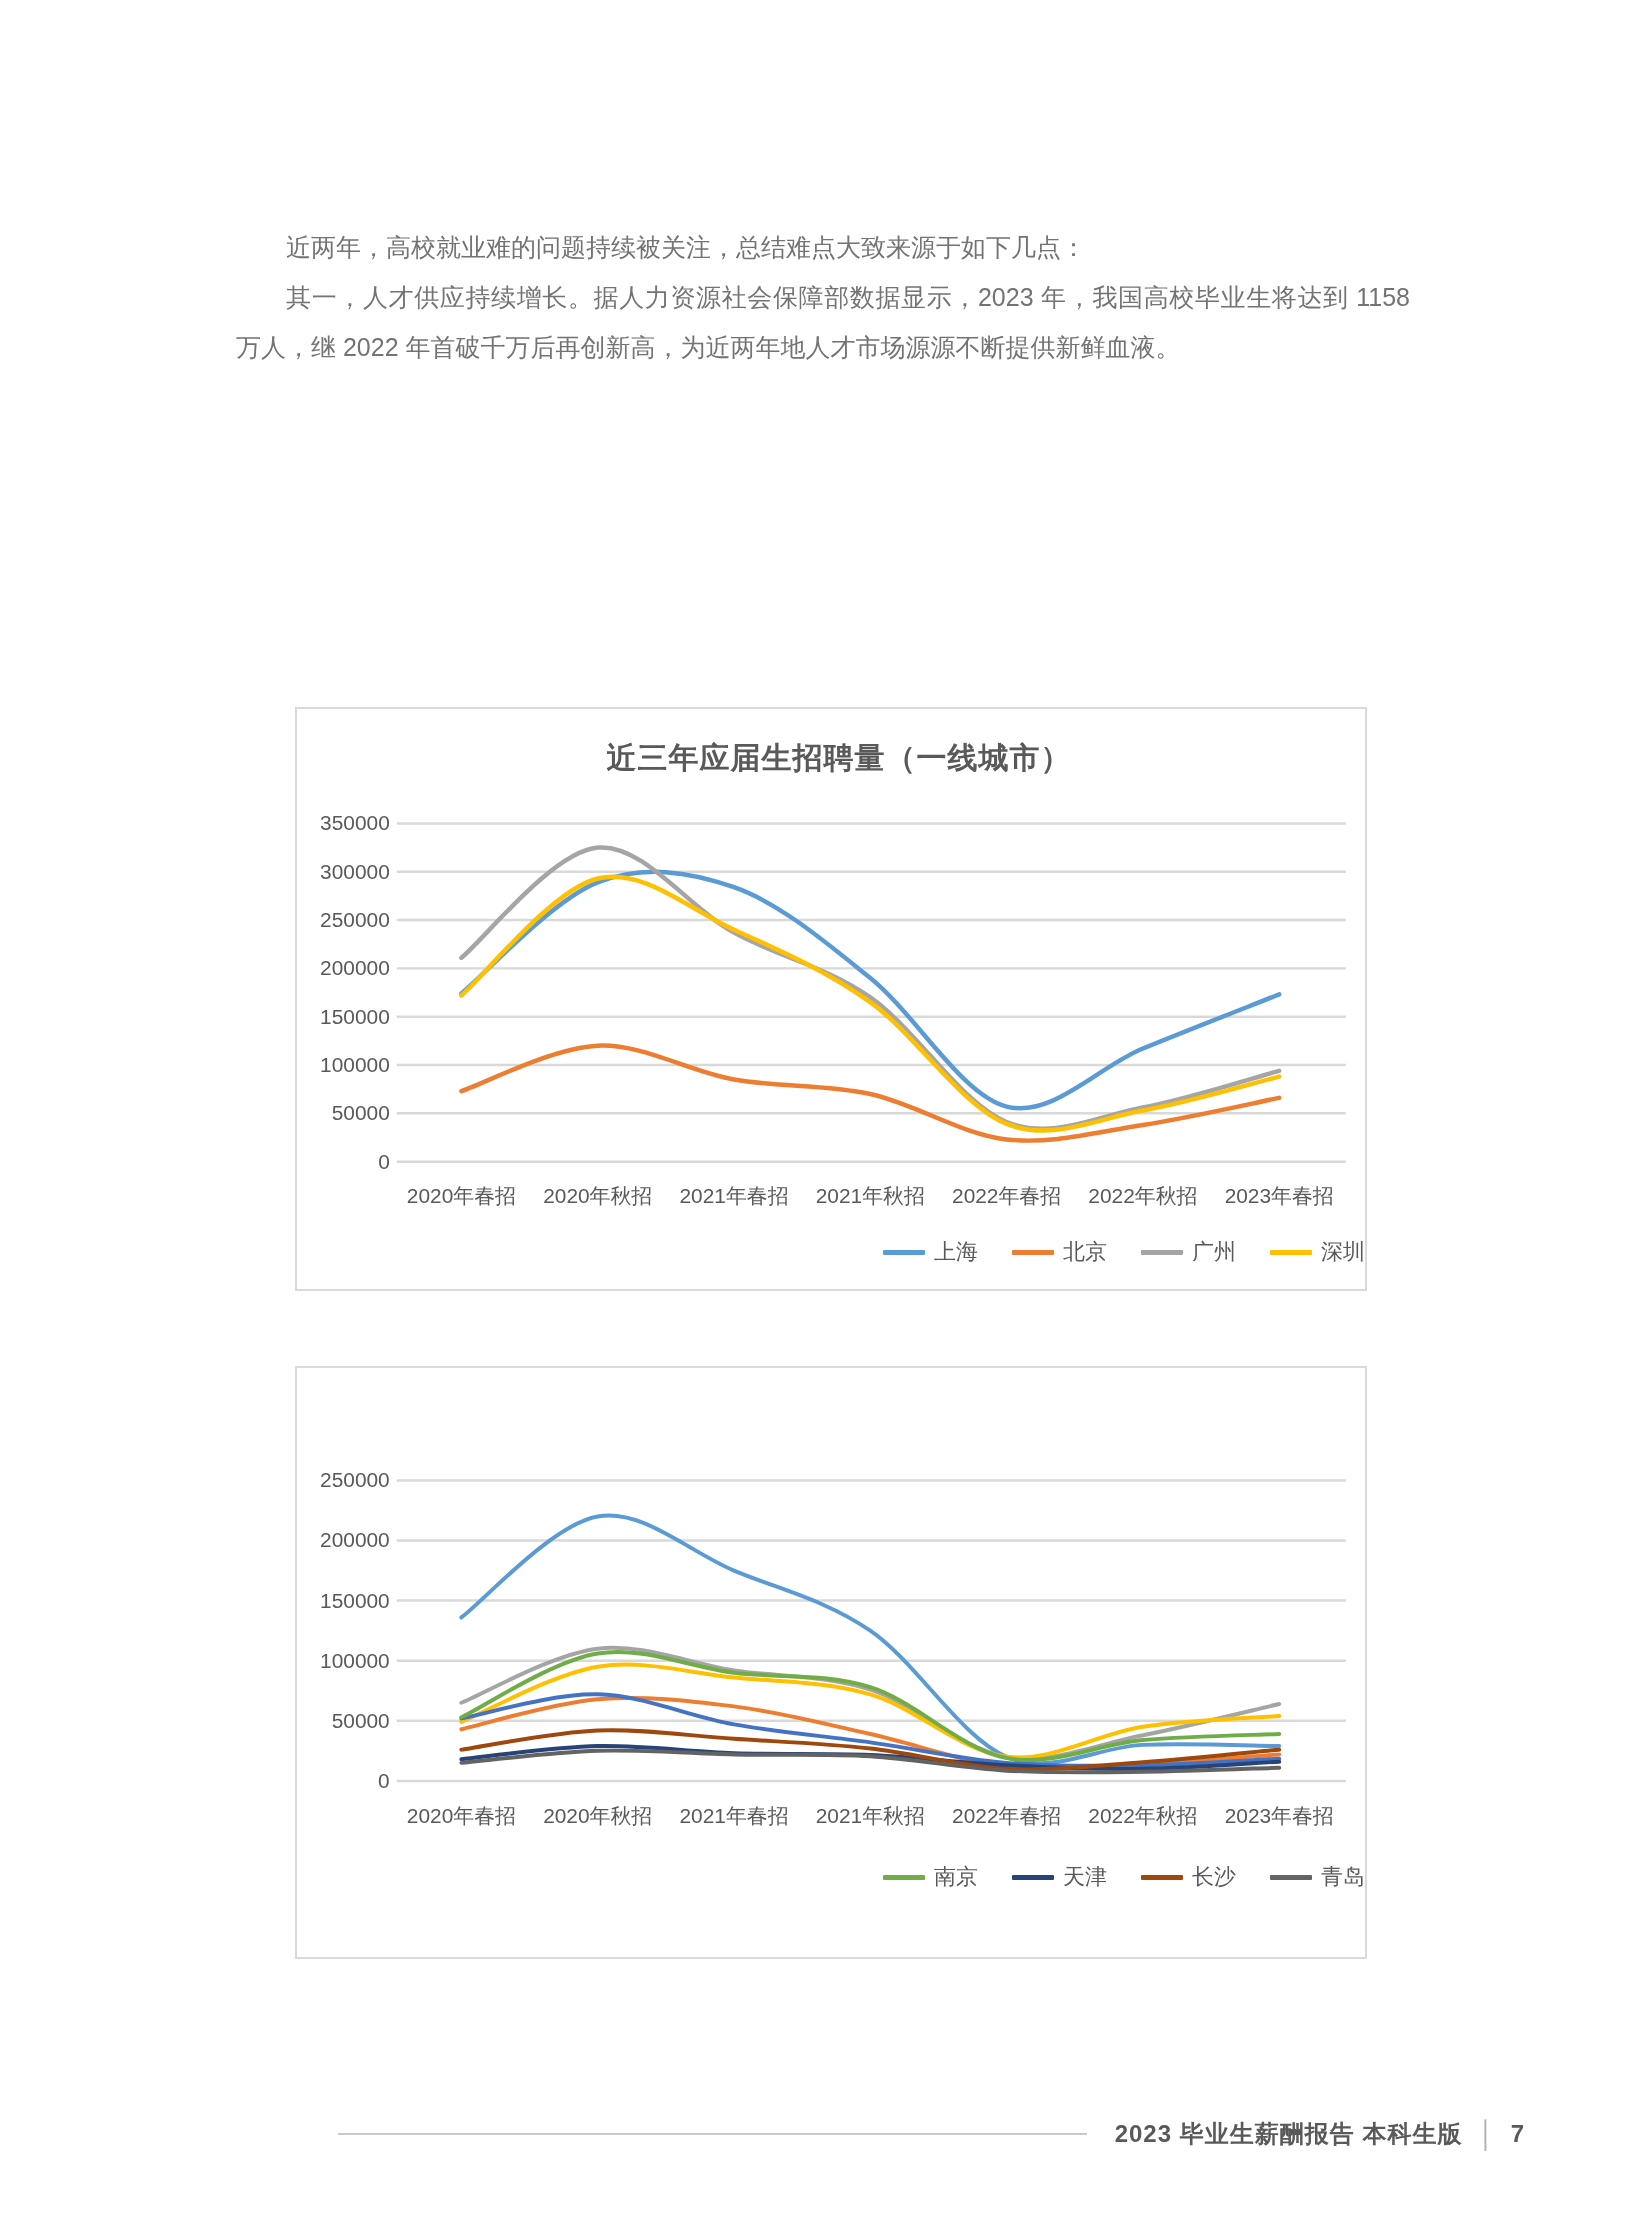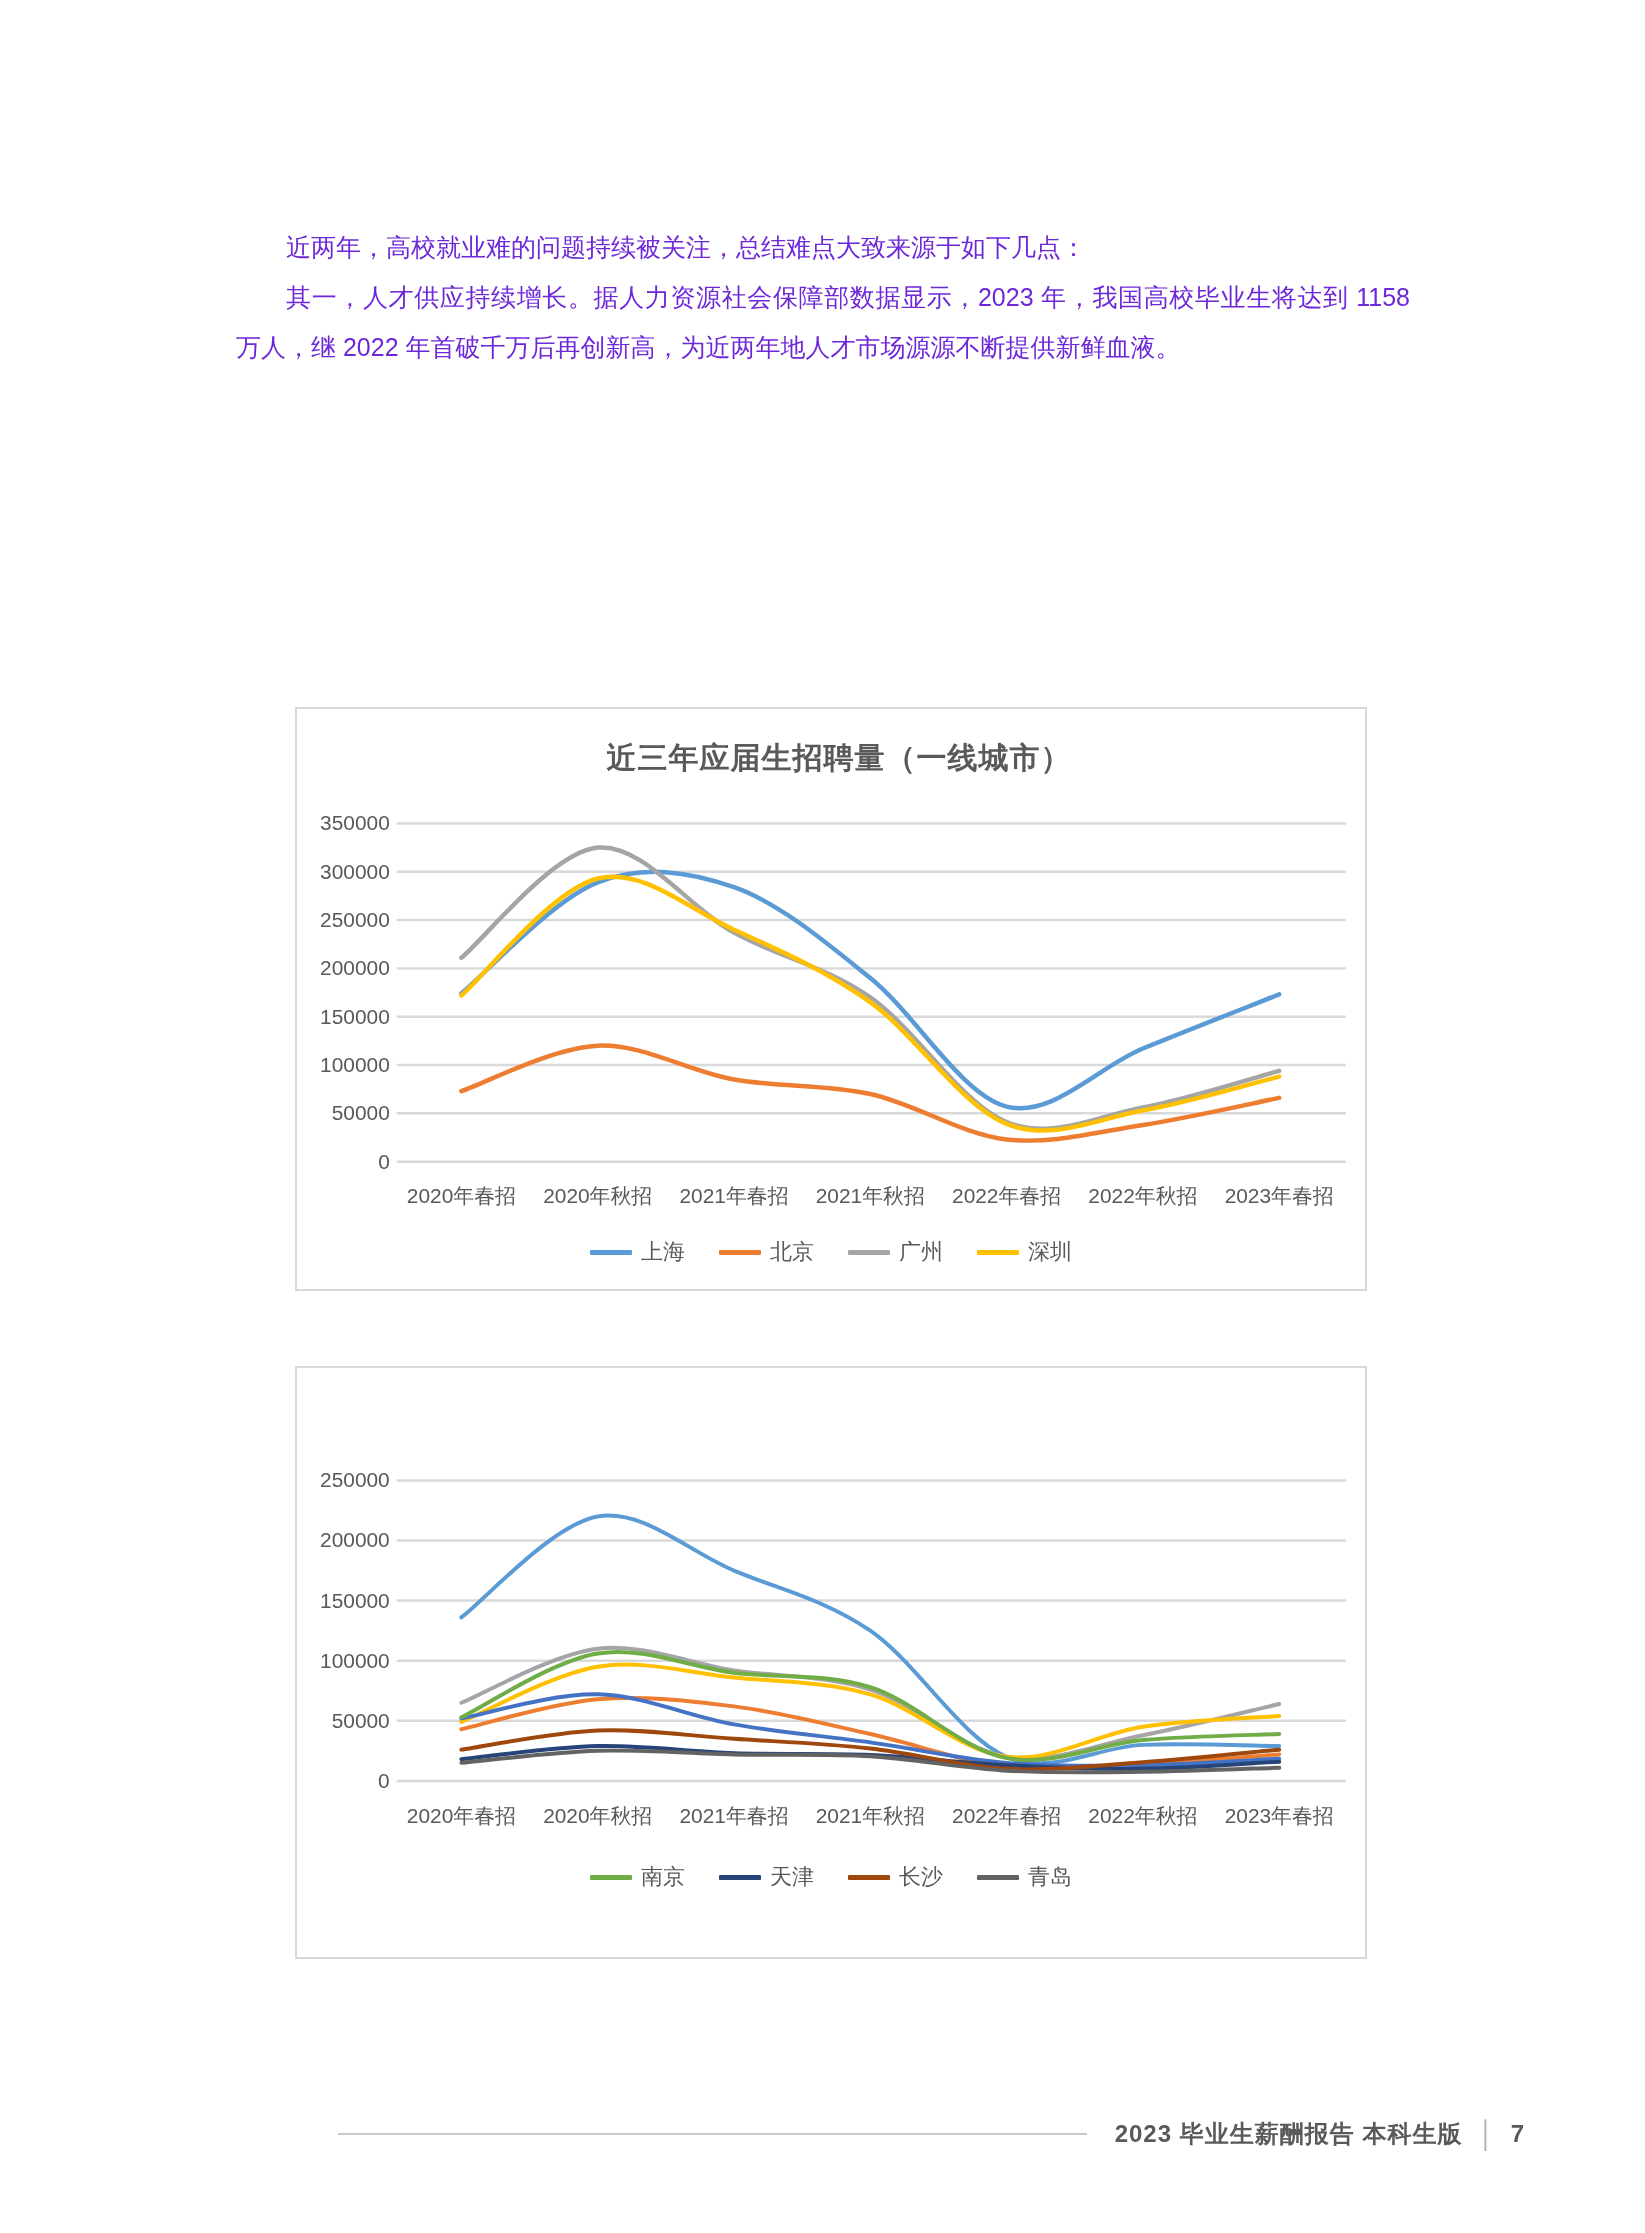--- a/index.html
+++ b/index.html
@@ -6,21 +6,21 @@
   .page{
     position:relative;
     width:1646px;height:2234px;
     background:#ffffff;
     font-family:"Liberation Sans","DejaVu Sans",sans-serif;
     overflow:hidden;
   }
   
   .body-text{
     position:absolute;left:236px;top:222px;width:1174px;
-    font-size:25px;line-height:50px;color:#6d28d9;
+    font-size:25px;line-height:50px;color:#737373;
     text-align:justify;
   }
   .body-text p{margin:0;text-indent:2em;}
   
   .chart-card{
     position:absolute;left:295px;width:1072px;
     background:#ffffff;
     border:2px solid #d9d9d9;
     box-sizing:border-box;
   }
@@ -31,21 +31,21 @@
     margin:0;text-align:center;
     font-size:30px;font-weight:bold;color:#595959;
     letter-spacing:1px;
     padding-left:8px;
   }
   .card1 .chart-title{top:29px;}
   .card2 .chart-title{top:32px;}
   .chart-svg{position:absolute;left:0;top:0;}
   .legend{
     position:absolute;left:0;width:100%;
-    display:flex;flex-direction:column;align-items:center;row-gap:13px;
+    display:flex;flex-direction:column;align-items:flex-end;row-gap:13px;
   }
   .card1 .legend{top:528px;}
   .card2 .legend{top:494px;}
   .legend-row{display:flex;align-items:center;column-gap:34px;}
   .legend-item{display:flex;align-items:center;column-gap:9px;}
   .legend-swatch{display:inline-block;width:42px;height:5px;border-radius:1px;}
   .legend-label{font-size:22px;color:#595959;}
   
   .footer{
     position:absolute;left:338px;top:2117px;width:1186px;height:34px;

